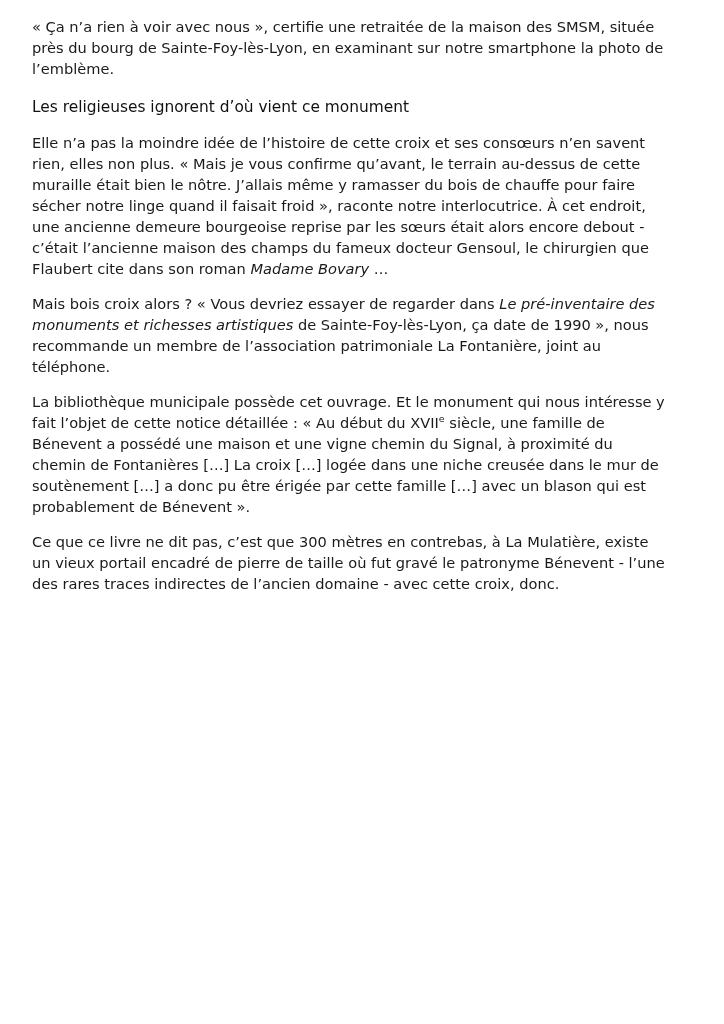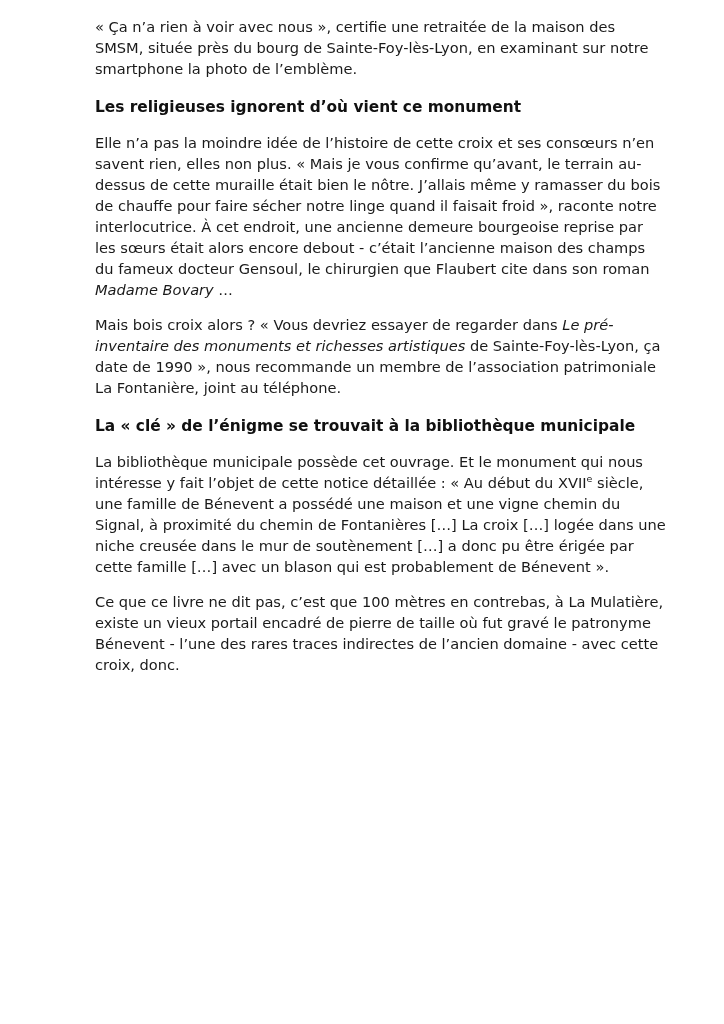--- a/index.html
+++ b/index.html
@@ -10,48 +10,47 @@
   body {
     width: 724px;
     height: 1024px;
     overflow: hidden;
     font-family: "DejaVu Sans", "Liberation Sans", sans-serif;
     color: #1a1a1a;
   }
   .article-body {
     box-sizing: border-box;
     width: 724px;
-    padding: 16px 58px 0 95px;
+    padding: 16px 58px 0 32px;
   }
   .para {
     margin: 0 0 14px 0;
     font-size: 14.6px;
     line-height: 21px;
     font-weight: 400;
     color: #1a1a1a;
   }
   .heading {
     margin: 18px 0 14px 0;
     font-size: 15.4px;
     line-height: 21px;
-    font-weight: 700;
+    font-weight: 400;
     color: #111111;
   }
   .heading:first-child { margin-top: 0; }
   em { }
   sup {
     font-size: 9.5px;
     line-height: 0;
     vertical-align: super;
   }
 </style>
 </head>
 <body>
 
 <div class="article-body">
     <p class="para"><span>« Ça n’a rien à voir avec nous », certifie une retraitée de la maison des SMSM, située près du bourg de Sainte-Foy-lès-Lyon, en examinant sur notre smartphone la photo de l’emblème.</span></p>
     <h2 class="heading"><span>Les religieuses ignorent d’où vient ce monument</span></h2>
     <p class="para"><span>Elle n’a pas la moindre idée de l’histoire de cette croix et ses consœurs n’en savent rien, elles non plus. « Mais je vous confirme qu’avant, le terrain au-dessus de cette muraille était bien le nôtre. J’allais même y ramasser du bois de chauffe pour faire sécher notre linge quand il faisait froid », raconte notre interlocutrice. À cet endroit, une ancienne demeure bourgeoise reprise par les sœurs était alors encore debout - c’était l’ancienne maison des champs du fameux docteur Gensoul, le chirurgien que Flaubert cite dans son roman </span><em>Madame Bovary</em><span> …</span></p>
     <p class="para"><span>Mais bois croix alors ? « Vous devriez essayer de regarder dans </span><em>Le pré-inventaire des monuments et richesses artistiques</em><span> de Sainte-Foy-lès-Lyon, ça date de 1990 », nous recommande un membre de l’association patrimoniale La Fontanière, joint au téléphone.</span></p>
-    <h2 class="heading"><span>La « clé » de l’énigme se trouvait à la bibliothèque municipale</span></h2>
     <p class="para"><span>La bibliothèque municipale possède cet ouvrage. Et le monument qui nous intéresse y fait l’objet de cette notice détaillée : « Au début du XVII</span><sup>e</sup><span> siècle, une famille de Bénevent a possédé une maison et une vigne chemin du Signal, à proximité du chemin de Fontanières […] La croix […] logée dans une niche creusée dans le mur de soutènement […] a donc pu être érigée par cette famille […] avec un blason qui est probablement de Bénevent ».</span></p>
-    <p class="para"><span>Ce que ce livre ne dit pas, c’est que 100 mètres en contrebas, à La Mulatière, existe un vieux portail encadré de pierre de taille où fut gravé le patronyme Bénevent - l’une des rares traces indirectes de l’ancien domaine - avec cette croix, donc.</span></p>
+    <p class="para"><span>Ce que ce livre ne dit pas, c’est que 300 mètres en contrebas, à La Mulatière, existe un vieux portail encadré de pierre de taille où fut gravé le patronyme Bénevent - l’une des rares traces indirectes de l’ancien domaine - avec cette croix, donc.</span></p>
   </div>
 
 </body></html>

